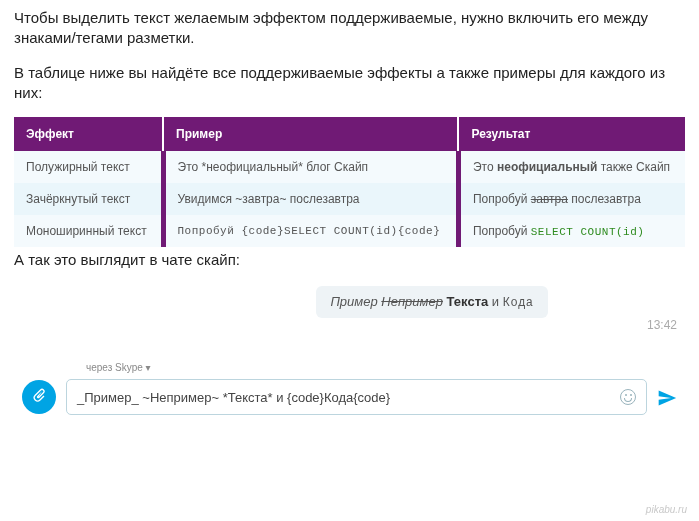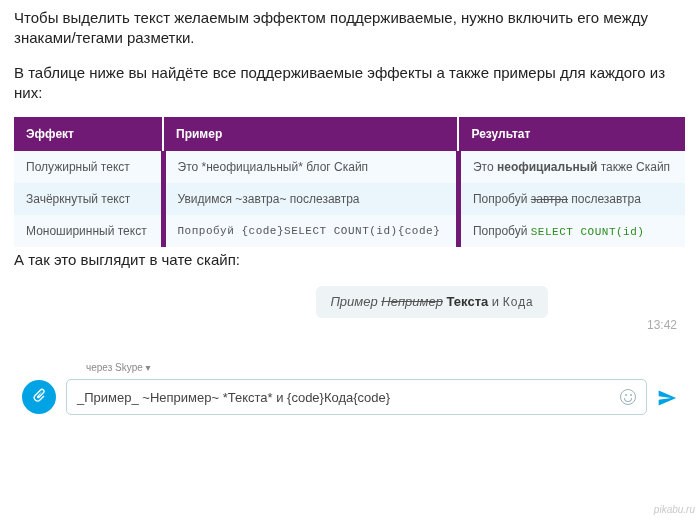--- a/index.html
+++ b/index.html
@@ -132,21 +132,21 @@
     border-top: none;
     border-radius: 0 0 8px 8px;
     bottom: 2.5px; left: 3px;
   }
   .send {
     width: 20px; height: 18px;
   }
   .send svg { fill: #00a4e4; width: 20px; height: 20px; }
   .watermark {
     position: absolute;
-    bottom: 6px; right: 4px;
+    bottom: 6px; right: 12px;
     font-size: 10px;
     color: #c9c9c9;
     font-style: italic;
   }
 </style>
 </head>
 <body>
 
 <div class="wrap">
 

